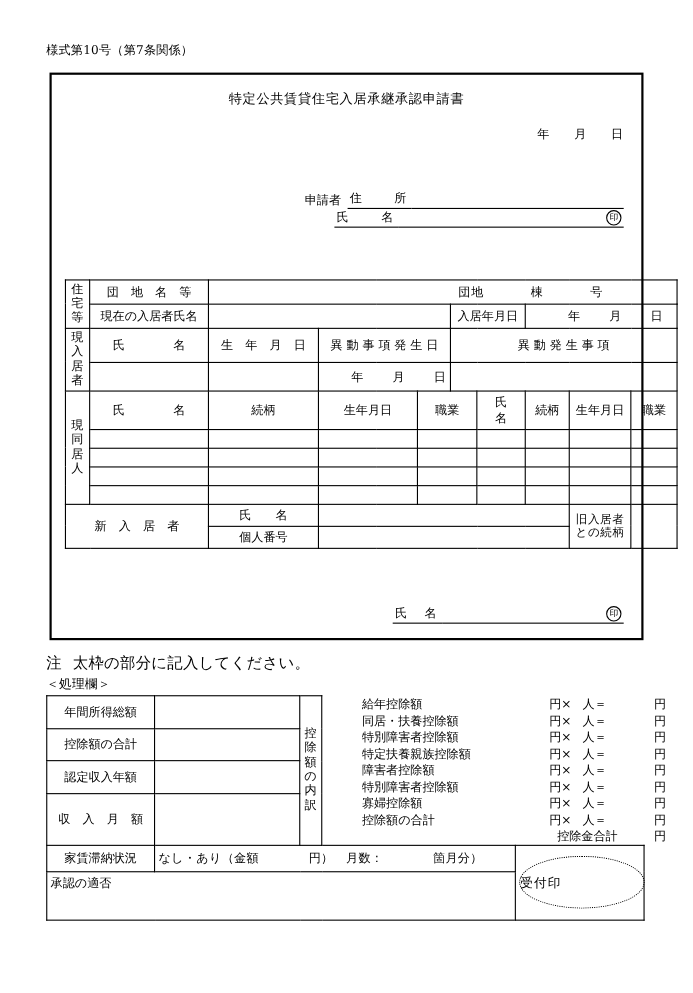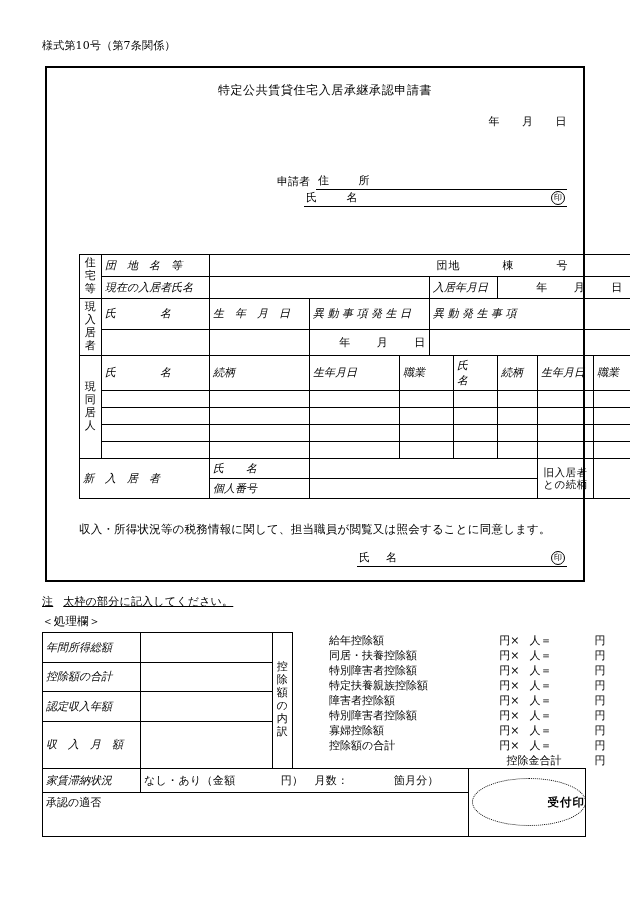--- a/index.html
+++ b/index.html
@@ -30,21 +30,20 @@
 
   
   .app-frame {
     position: absolute;
     left: 45px;
     top: 66px;
     width: 540px;
     height: 516px;
     border: 2px solid #000;
     box-sizing: border-box;
-    padding-left: 20px;
   }
   .app-inner {
     position: relative;
     width: 100%;
     height: 100%;
     padding: 0;
   }
 
   .doc-title {
     position: absolute;
@@ -131,21 +130,21 @@
     border-collapse: collapse;
     table-layout: fixed;
   }
   table.grid td {
     border: 1px solid #000;
     font-size: 11px;
     padding: 2px 3px;
     vertical-align: middle;
     box-sizing: border-box;
   }
-  .ctr { text-align: left; font-style: italic; }
+  .ctr { text-align: center; }
   .vert {
     text-align: center;
     letter-spacing: 0.5px;
     line-height: 1.18;
     padding: 2px 1px;
   }
   .vert span {
     display: block;
   }
   .nowrap { white-space: nowrap; }
@@ -179,23 +178,22 @@
     width: 210px;
     display: flex;
     align-items: flex-end;
   }
 
   
   .note-line {
     position: absolute;
     left: 42px;
     top: 594px;
-    font-size: 11px;
+    font-size: 14px;
     letter-spacing: 0.2px;
-    text-decoration: underline;
   }
   .note-line .note-tag { margin-right: 10px; }
   .proc-header {
     position: absolute;
     left: 42px;
     top: 614px;
     font-size: 11.5px;
     letter-spacing: 0.2px;
   }
 
@@ -242,25 +240,24 @@
   .seal-box {
     position: relative;
     border-left: 1px solid #000;
   }
   .oval {
     width: 112px;
     height: 46px;
     border: 1px dotted #000;
     border-radius: 50%;
     margin: 0 auto;
-    text-align: right;
+    text-align: left;
     line-height: 46px;
     font-size: 11.5px;
     letter-spacing: 1px;
-    font-weight: bold;
   }
   .cell-top { vertical-align: top !important; }
 </style>
 </head>
 <body>
 
 <div class="form-number">様式第10号（第7条関係）</div>
 
 <div class="app-frame">
   <div class="app-inner">
@@ -413,21 +410,20 @@
         </td>
         <td rowspan="2">&nbsp;</td>
       </tr>
       <tr style="height:20px">
         <td class="ctr nowrap">個人番号</td>
         <td colspan="6">&nbsp;</td>
       </tr>
     </tbody>
       </table>
 
-    <div class="consent-text">収入・所得状況等の税務情報に関して、担当職員が閲覧又は照会することに同意します。</div>
 
     <div class="consent-sign">
       <span class="applicant-label">氏　名</span>
       <span class="applicant-rule">
         <span class="seal-mark">印</span>
       </span>
     </div>
 
   </div>
 </div>

